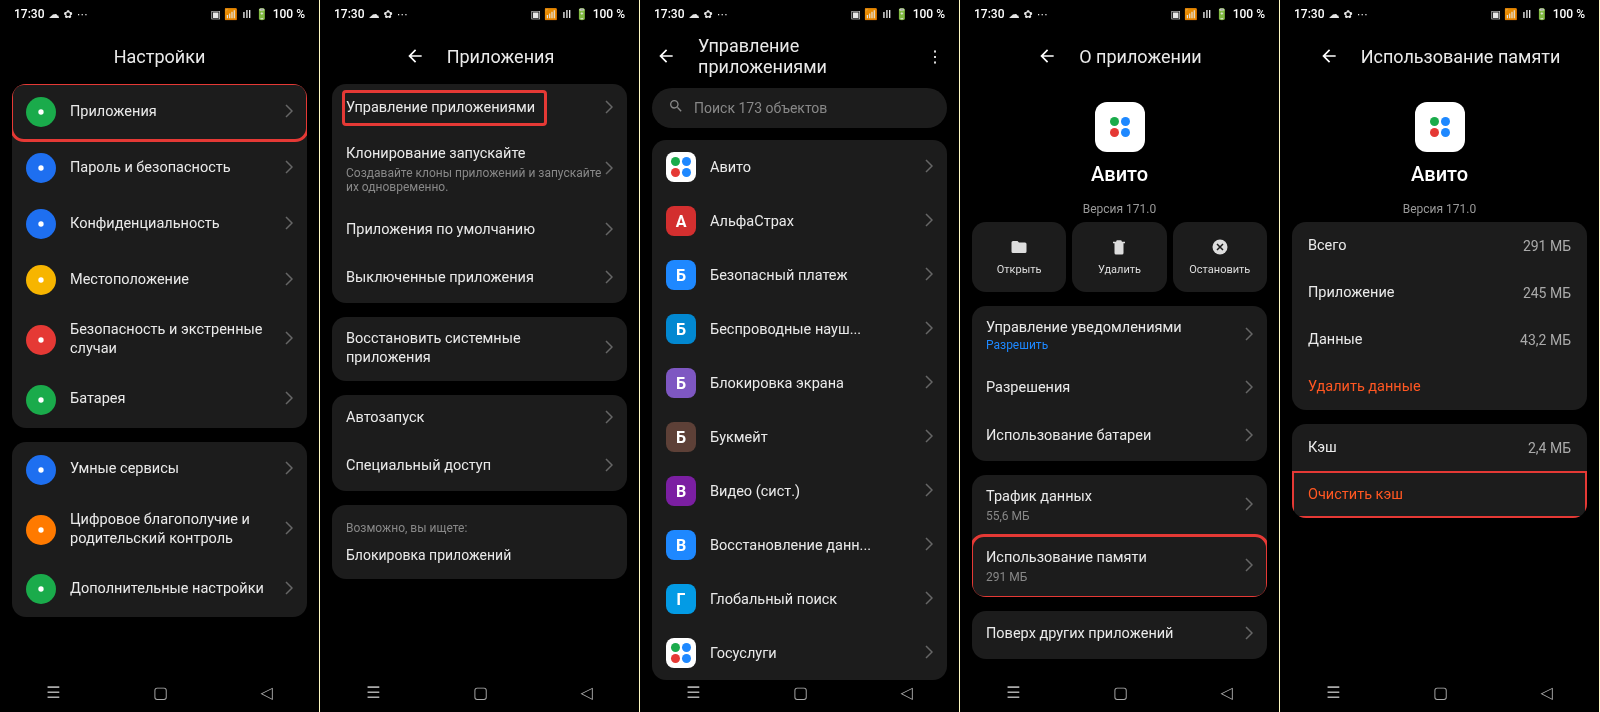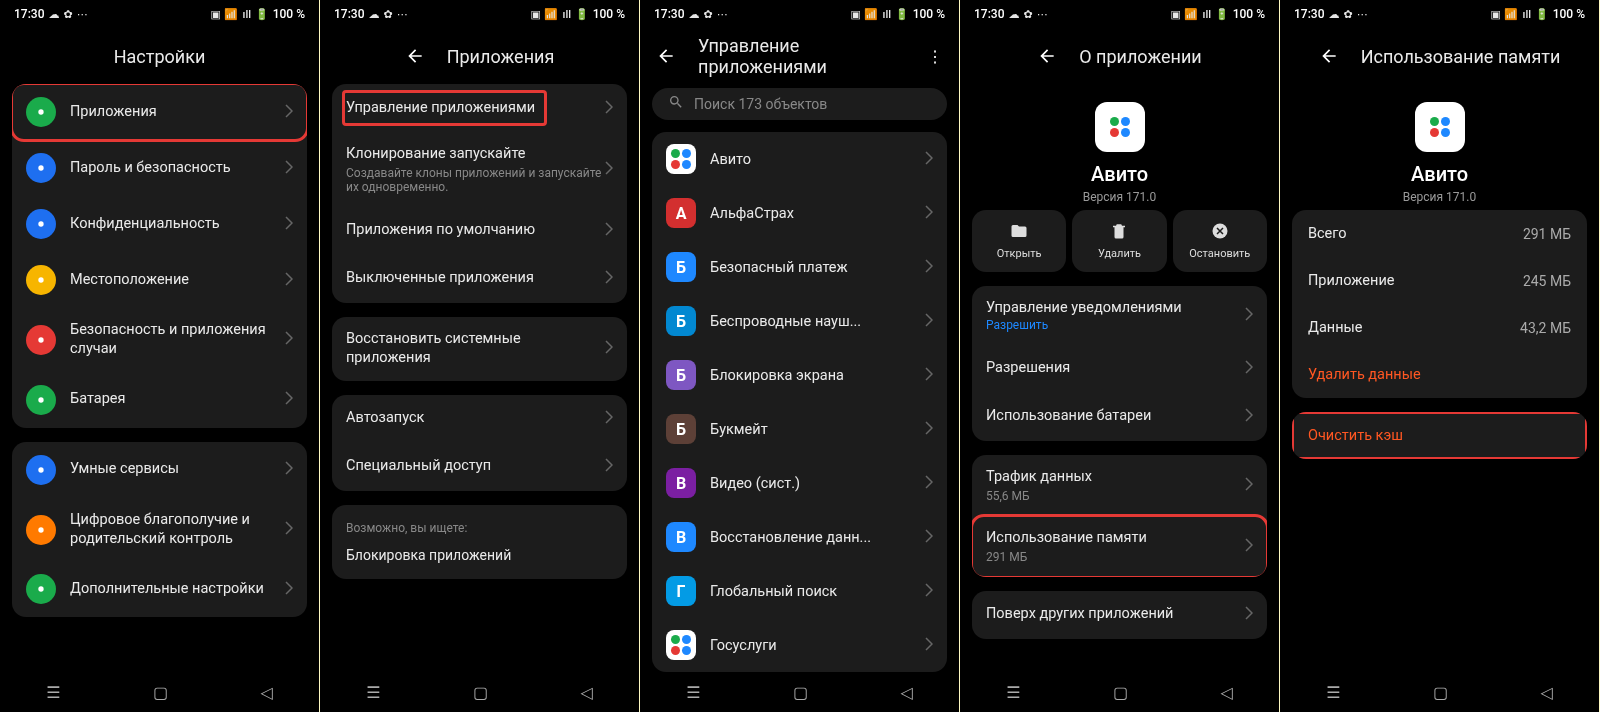--- a/index.html
+++ b/index.html
@@ -17,32 +17,32 @@
 .card { background:#1c1c1c; border-radius:14px; margin-bottom:14px; overflow:hidden; }
 .row { display:flex; align-items:center; padding:13px 14px; min-height:48px; cursor:pointer; position:relative; }
 .row-icon { width:30px; height:30px; border-radius:50%; display:flex; align-items:center; justify-content:center; margin-right:14px; flex-shrink:0; }
 .row-label { font-size:14.5px; color:#eaeaea; flex:1; line-height:1.3; }
 .row-sub { font-size:12px; color:#888; margin-top:2px; }
 .row-col { flex:1; display:flex; flex-direction:column; }
 .chevron { color:#666; flex-shrink:0; }
 .chevron svg { width:8px; height:14px; fill:#666; }
 .highlight { outline:3px solid #e53935; outline-offset:-1px; border-radius:12px; }
 .highlight-tight { outline:2px solid #e53935; outline-offset:-2px; }
-.search-box { background:#1c1c1c; border-radius:24px; height:32px; display:flex; align-items:center; padding:0 16px; margin:4px 12px 12px; gap:10px; }
+.search-box { background:#1c1c1c; border-radius:24px; height:40px; display:flex; align-items:center; padding:0 16px; margin:4px 12px 12px; gap:10px; }
 .search-icon { color:#777; }
 .search-ph { color:#888; font-size:14px; }
 .app-row { display:flex; align-items:center; padding:12px 14px; cursor:pointer; }
 .app-icon { width:30px; height:30px; border-radius:8px; display:flex; align-items:center; justify-content:center; margin-right:14px; font-size:16px; font-weight:700; color:#fff; flex-shrink:0; }
 .app-label { font-size:14.5px; color:#eaeaea; flex:1; }
 .app-header { display:flex; flex-direction:column; align-items:center; padding:18px 0 6px; }
 .big-app-icon { width:50px; height:50px; border-radius:12px; background:#fff; display:flex; align-items:center; justify-content:center; margin-bottom:10px; }
 .app-name { font-size:20px; font-weight:500; }
-.app-ver { font-size:12px; color:#999; margin-top:4px; }
+.app-ver { font-size:12px; color:#999; margin-top:16px; }
 .action-btns { display:flex; gap:6px; padding:0 12px 14px; }
-.action-btn { flex:1; background:#1c1c1c; border-radius:14px; height:62px; display:flex; flex-direction:column; align-items:center; justify-content:center; gap:3px; cursor:pointer; }
+.action-btn { flex:1; background:#1c1c1c; border-radius:14px; height:70px; display:flex; flex-direction:column; align-items:center; justify-content:center; gap:3px; cursor:pointer; }
 .action-btn-lbl { font-size:11px; color:#ddd; }
 .action-btn-ico { color:#ddd; }
 .kv-row { display:flex; align-items:center; justify-content:space-between; padding:15px 16px; cursor:pointer; }
 .kv-key { font-size:14.5px; color:#eaeaea; }
 .kv-val { font-size:14px; color:#aaa; }
 .danger { color:#ff5722 !important; }
 .hint-card { background:#1c1c1c; border-radius:14px; padding:16px 14px; margin-bottom:14px; }
 .hint-label { font-size:12px; color:#888; margin-bottom:12px; }
 .hint-link { font-size:14px; color:#eaeaea; }
 .nav-bar { position:absolute; bottom:0; left:0; right:0; height:40px; display:flex; align-items:center; justify-content:space-around; }
@@ -118,21 +118,21 @@
           <span class="chevron"><svg viewBox="0 0 8 14">
               <path d="M1 1l6 6-6 6" stroke="#666" stroke-width="1.5" fill="none"></path>
             </svg></span>
         </div>
         <div class="row">
           <span class="row-icon" style="background:#e53935">
             <svg width="16" height="16" viewBox="0 0 24 24" fill="#fff">
               <circle cx="12" cy="12" r="4"></circle>
             </svg>
           </span>
-          <span class="row-label">Безопасность и приложения случаи</span>
+          <span class="row-label">Безопасность и экстренные случаи</span>
           <span class="chevron"><svg viewBox="0 0 8 14">
               <path d="M1 1l6 6-6 6" stroke="#666" stroke-width="1.5" fill="none"></path>
             </svg></span>
         </div>
         <div class="row">
           <span class="row-icon" style="background:#1aab4b">
             <svg width="16" height="16" viewBox="0 0 24 24" fill="#fff">
               <circle cx="12" cy="12" r="4"></circle>
             </svg>
           </span>
@@ -565,20 +565,24 @@
         </div>
         <div class="kv-row">
           <span class="kv-key ">Данные</span>
           <span class="kv-val">43,2 МБ</span>
         </div>
         <div class="kv-row">
           <span class="kv-key danger">Удалить данные</span>
         </div>
       </div>
     <div class="card" id="s5g2">
+        <div class="kv-row">
+          <span class="kv-key ">Кэш</span>
+          <span class="kv-val">2,4 МБ</span>
+        </div>
         <div class="kv-row highlight-tight">
           <span class="kv-key danger">Очистить кэш</span>
         </div>
       </div>
   </div>
   <div class="nav-bar">
       <span class="nav-btn">☰</span>
       <span class="nav-btn">▢</span>
       <span class="nav-btn">◁</span>
     </div>

